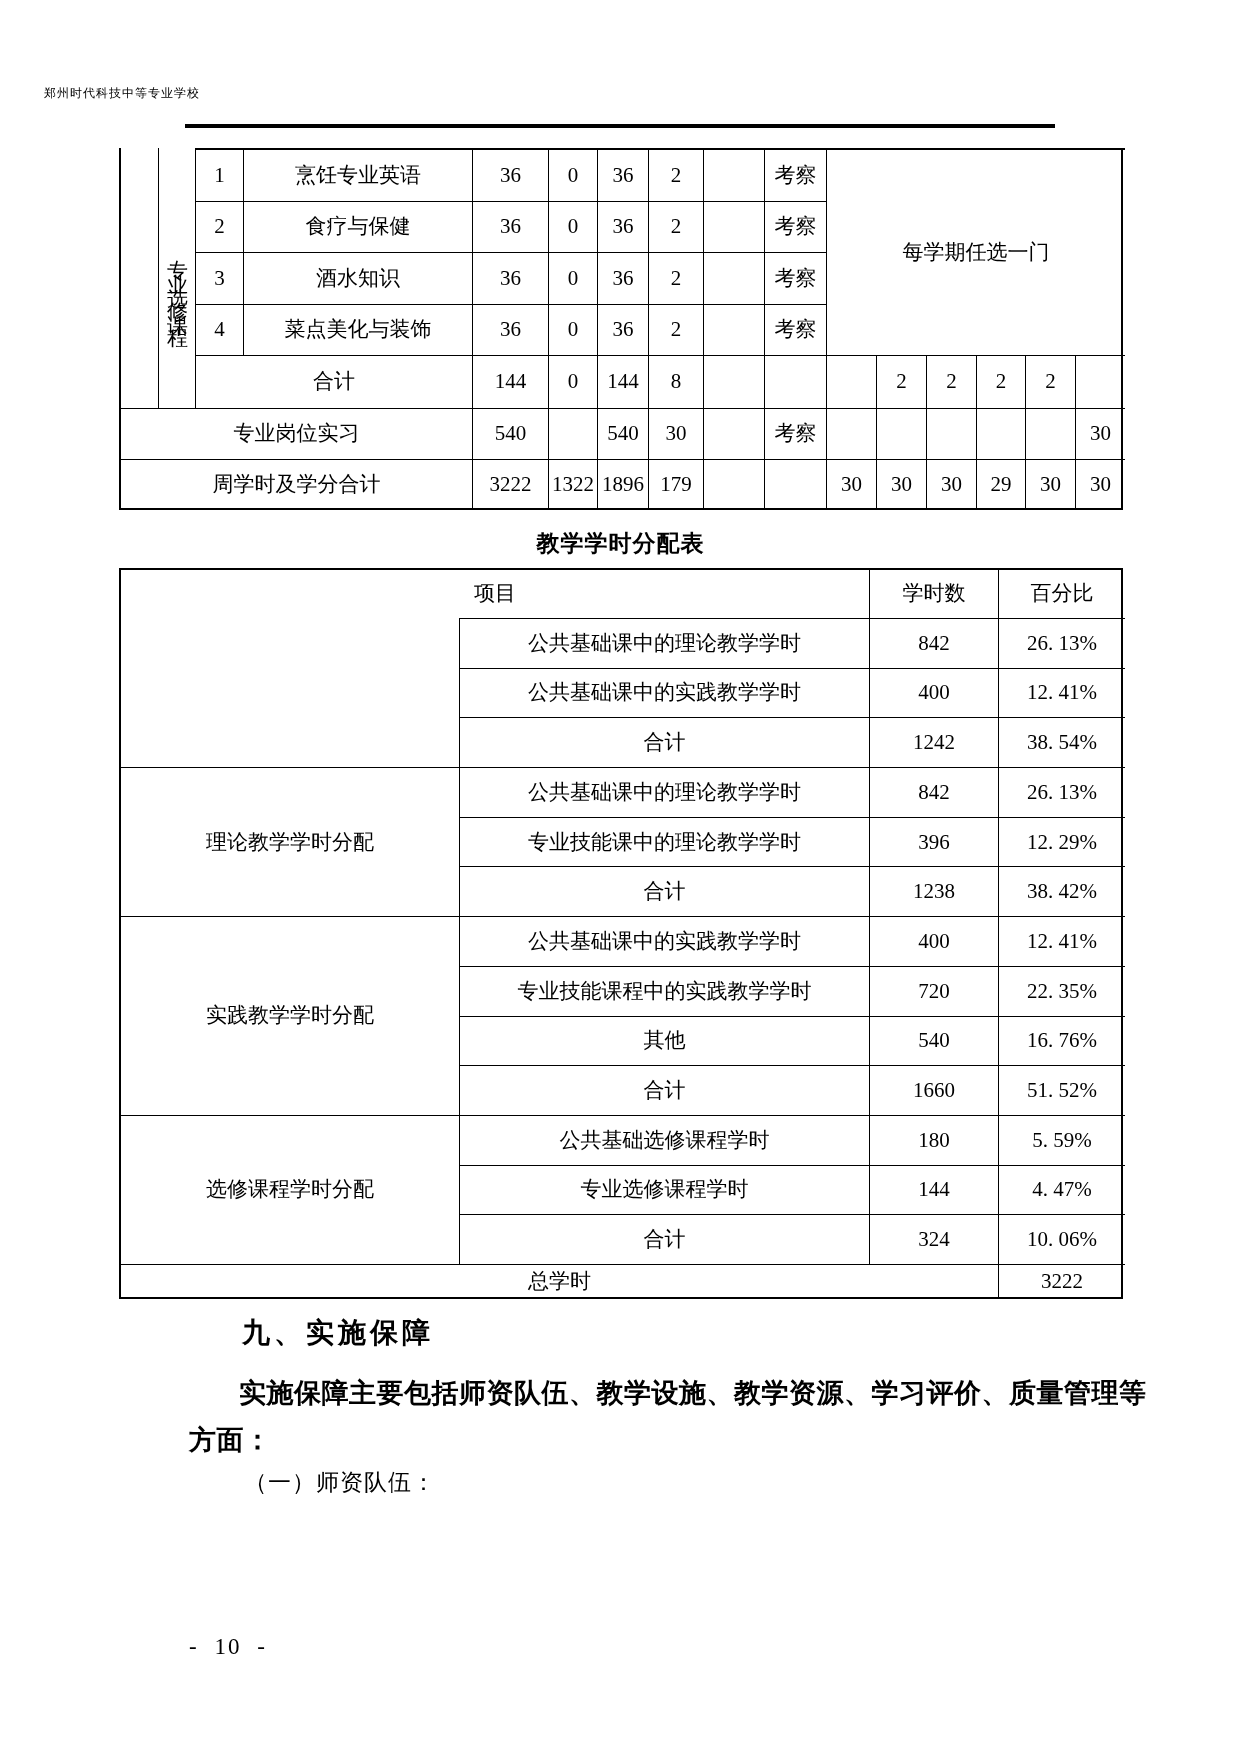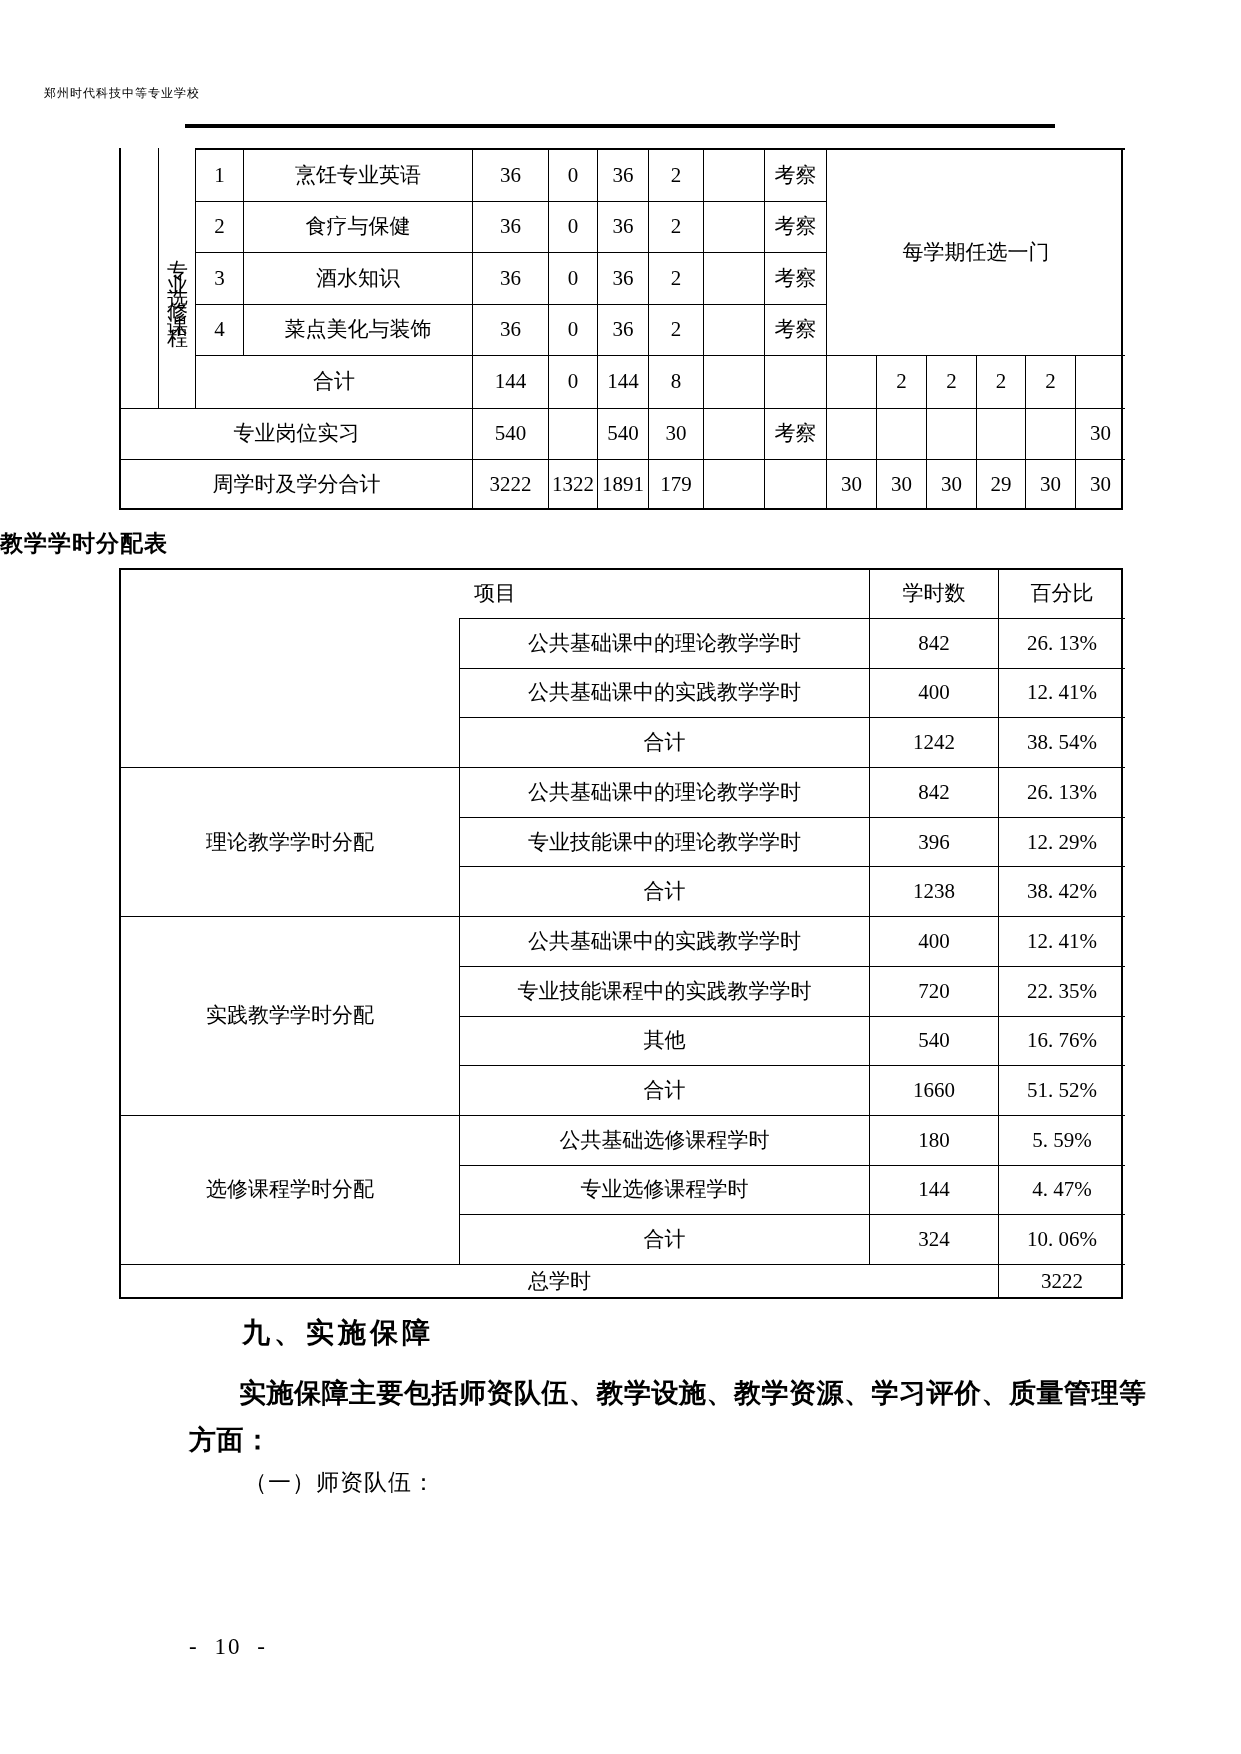--- a/index.html
+++ b/index.html
@@ -29,21 +29,21 @@
     grid-template-columns:37px 37px 48px 229px 76px 49px 51px 55px 61px 62px 50px 50px 50px 49px 50px 50px;
     grid-template-rows:53px 51px 52px 51px 53px 51px 51px;
     border:2px solid #000;border-top:none;
   }
   .vert{
     writing-mode:vertical-rl;text-orientation:upright;
     letter-spacing:14px;font-size:21px;padding-top:14px;box-sizing:border-box;
   }
 
   
-  .t2-title{top:528px;left:0;width:100%;text-align:left;font-weight:bold;font-size:23px;letter-spacing:1px;}
+  .t2-title{top:528px;left:0;width:100%;text-align:center;font-weight:bold;font-size:23px;letter-spacing:1px;}
 
   
   .t2{
     left:119px;top:568px;width:1004px;height:731px;
     display:grid;box-sizing:border-box;
     grid-template-columns:338px 410px 129px 127px;
     grid-template-rows:48px repeat(13,49.7px) 35px;
     border:2px solid #000;
   }
 
@@ -140,21 +140,21 @@
     <div class="c" style="grid-area:6/11/7/12"></div>
     <div class="c" style="grid-area:6/12/7/13"></div>
     <div class="c" style="grid-area:6/13/7/14"></div>
     <div class="c" style="grid-area:6/14/7/15"></div>
     <div class="c" style="grid-area:6/15/7/16"></div>
     <div class="c" style="grid-area:6/16/7/17">30</div>
 
     <div class="c fl" style="grid-area:7/1/8/5">周学时及学分合计</div>
     <div class="c" style="grid-area:7/5/8/6">3222</div>
     <div class="c" style="grid-area:7/6/8/7">1322</div>
-    <div class="c" style="grid-area:7/7/8/8">1891</div>
+    <div class="c" style="grid-area:7/7/8/8">1896</div>
     <div class="c" style="grid-area:7/8/8/9">179</div>
     <div class="c" style="grid-area:7/9/8/10"></div>
     <div class="c" style="grid-area:7/10/8/11"></div>
     <div class="c" style="grid-area:7/11/8/12">30</div>
     <div class="c" style="grid-area:7/12/8/13">30</div>
     <div class="c" style="grid-area:7/13/8/14">30</div>
     <div class="c" style="grid-area:7/14/8/15">29</div>
     <div class="c" style="grid-area:7/15/8/16">30</div>
     <div class="c" style="grid-area:7/16/8/17">30</div>
   </div>

